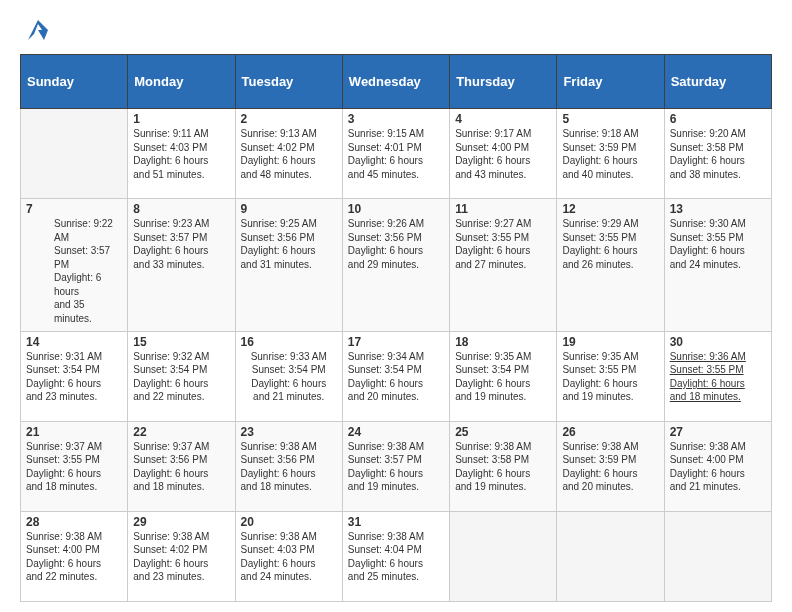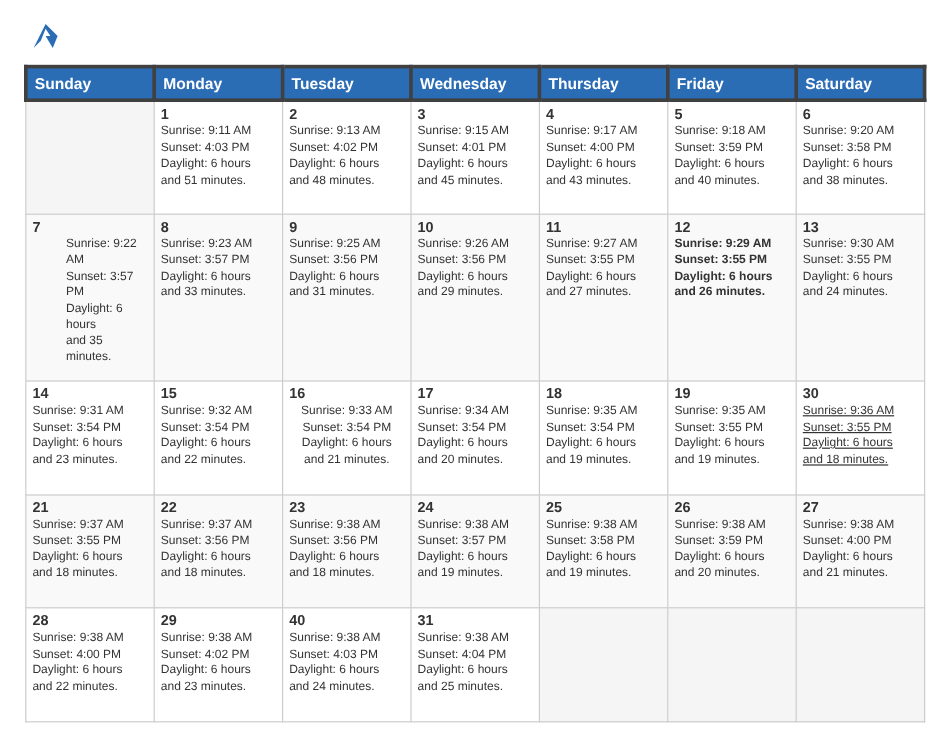--- a/index.html
+++ b/index.html
@@ -61,24 +61,24 @@
     }
     .calendar {
       width: 100%;
       border-collapse: collapse;
       flex: 1;
     }
     .calendar th {
       background-color: #2a6db5;
       color: white;
       text-align: left;
-      padding: 5px 6px;
+      padding: 19px 6px;
       font-size: 13px;
       font-weight: bold;
-      border: 3px solid #404040;
+      border: 1px solid #404040;
     }
     .calendar td {
       border: 1px solid #ccc;
       vertical-align: top;
       padding: 3px 5px;
       width: calc(100% / 7);
       height: 88px;
       font-size: 10.5px;
       color: #333;
       background: #fff;
@@ -211,21 +211,21 @@
           </td>
           <td>
             <span class="day-number">11</span>
             <div class="day-info" style="white-space: pre-line;">Sunrise: 9:27 AM
 Sunset: 3:55 PM
 Daylight: 6 hours
 and 27 minutes.</div>
           </td>
           <td>
             <span class="day-number">12</span>
-            <div class="day-info" style="white-space: pre-line; font-weight: bold;">Sunrise: 9:29 AM
+            <div class="day-info" style="white-space: pre-line;">Sunrise: 9:29 AM
 Sunset: 3:55 PM
 Daylight: 6 hours
 and 26 minutes.</div>
           </td>
           <td>
             <span class="day-number">13</span>
             <div class="day-info" style="white-space: pre-line;">Sunrise: 9:30 AM
 Sunset: 3:55 PM
 Daylight: 6 hours
 and 24 minutes.</div>
@@ -342,21 +342,21 @@
 and 22 minutes.</div>
           </td>
           <td>
             <span class="day-number">29</span>
             <div class="day-info" style="white-space: pre-line;">Sunrise: 9:38 AM
 Sunset: 4:02 PM
 Daylight: 6 hours
 and 23 minutes.</div>
           </td>
           <td>
-            <span class="day-number">40</span>
+            <span class="day-number">20</span>
             <div class="day-info" style="white-space: pre-line;">Sunrise: 9:38 AM
 Sunset: 4:03 PM
 Daylight: 6 hours
 and 24 minutes.</div>
           </td>
           <td>
             <span class="day-number">31</span>
             <div class="day-info" style="white-space: pre-line;">Sunrise: 9:38 AM
 Sunset: 4:04 PM
 Daylight: 6 hours

